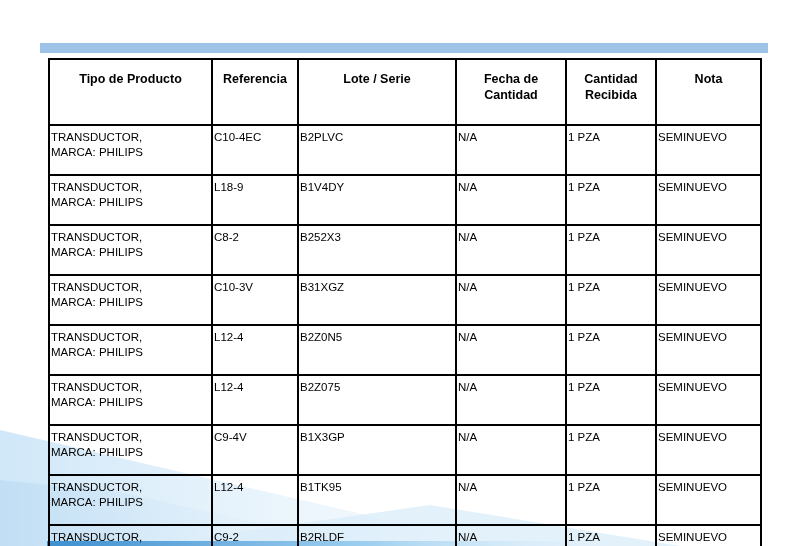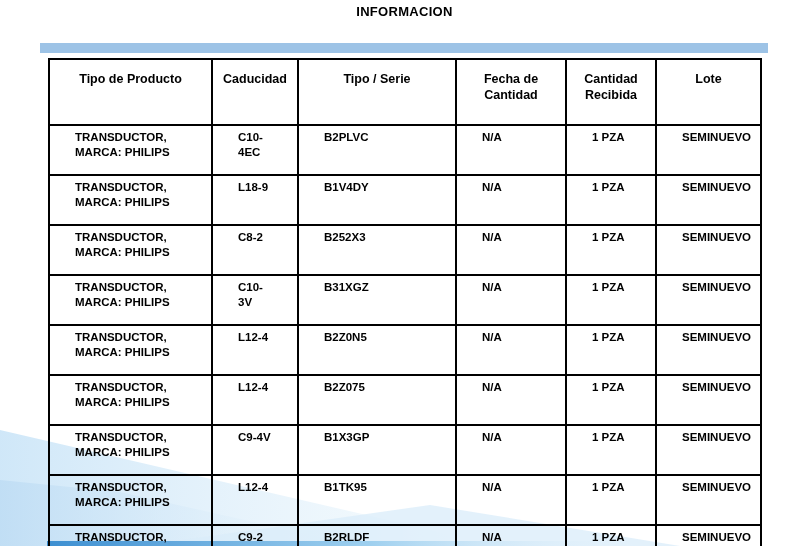--- a/index.html
+++ b/index.html
@@ -57,23 +57,23 @@
   table.products th {
     font-size: 12.5px;
     font-weight: bold;
     text-align: center;
     padding: 12px 3px;
     height: 40px;
     line-height: 1.25;
   }
   table.products td {
     font-size: 11.5px;
-    font-weight: bold;
+    font-weight: normal;
     text-align: left;
-    padding: 4px 25px;
+    padding: 4px 1px;
     height: 40px;
     line-height: 1.3;
     white-space: pre-line;
   }
 </style>
 </head>
 <body>
 
 <div class="page">
 
@@ -93,41 +93,40 @@
         <stop offset="0.55" stop-color="#9FD0EF"></stop>
         <stop offset="1" stop-color="#E8F4FC" stop-opacity="0"></stop>
       </linearGradient>
     </defs>
     <polygon points="0,430 0,546 500,546" fill="url(#gSwooshA)"></polygon>
     <polygon points="0,480 0,546 360,546 120,492" fill="url(#gSwooshB)"></polygon>
     <polygon points="140,546 430,505 680,546" fill="#D9ECFA" opacity="0.75"></polygon>
     <rect x="47" y="541" width="590" height="5" fill="url(#gStrip)"></rect>
   </svg>
 
-  <div class="page-title">INFORMACION</div>
 
   <div class="title-divider"></div>
 
   <table class="products">
     <colgroup>
       <col style="width:163px">
       <col style="width:86px">
       <col style="width:158px">
       <col style="width:110px">
       <col style="width:90px">
       <col style="width:105px">
     </colgroup>
     <thead>
       <tr>
         <th>Tipo de Producto</th>
-        <th>Caducidad</th>
-        <th>Tipo / Serie</th>
+        <th>Referencia</th>
+        <th>Lote / Serie</th>
         <th>Fecha de Cantidad</th>
         <th>Cantidad Recibida</th>
-        <th>Lote</th>
+        <th>Nota</th>
       </tr>
     </thead>
     <tbody>
       <tr>
         <td>TRANSDUCTOR,
 MARCA: PHILIPS</td>
         <td>C10-4EC</td>
         <td>B2PLVC</td>
         <td>N/A</td>
         <td>1 PZA</td>

